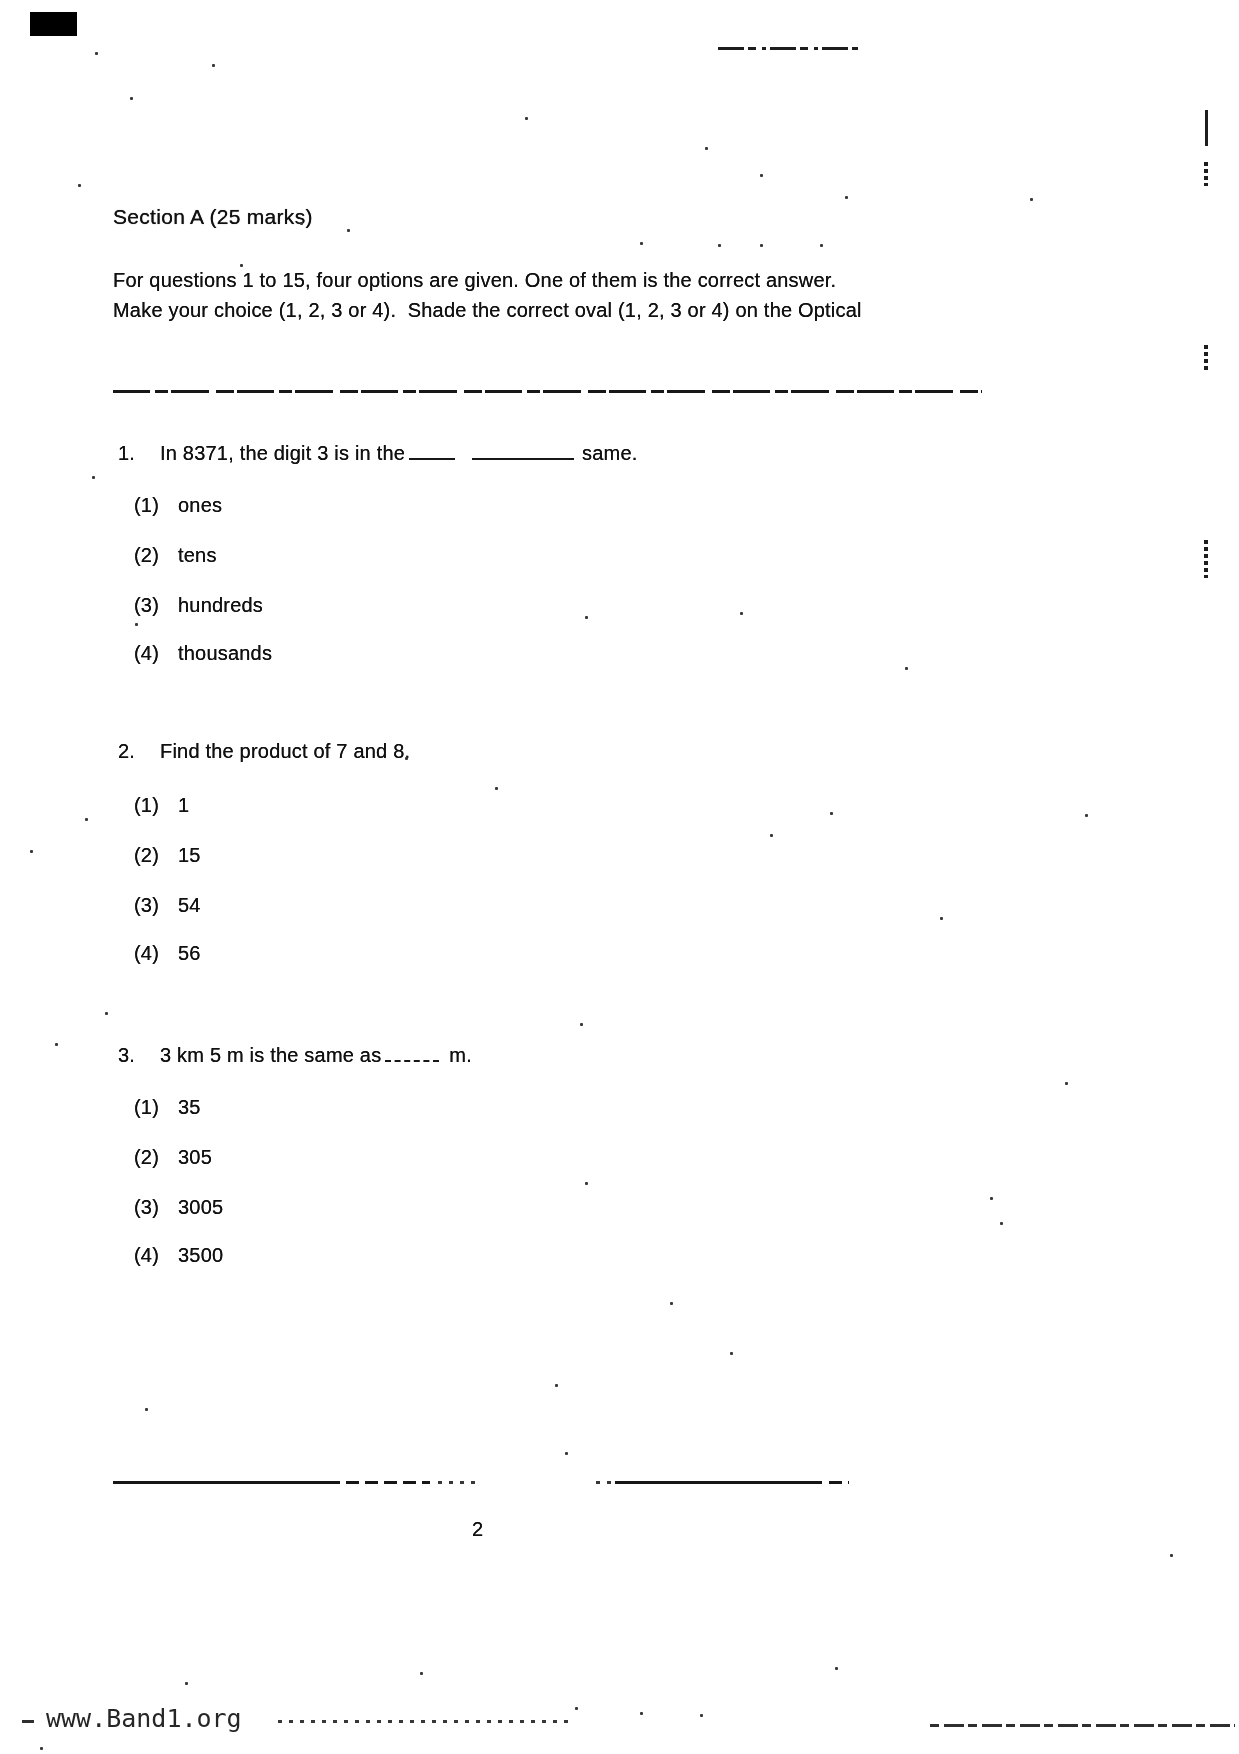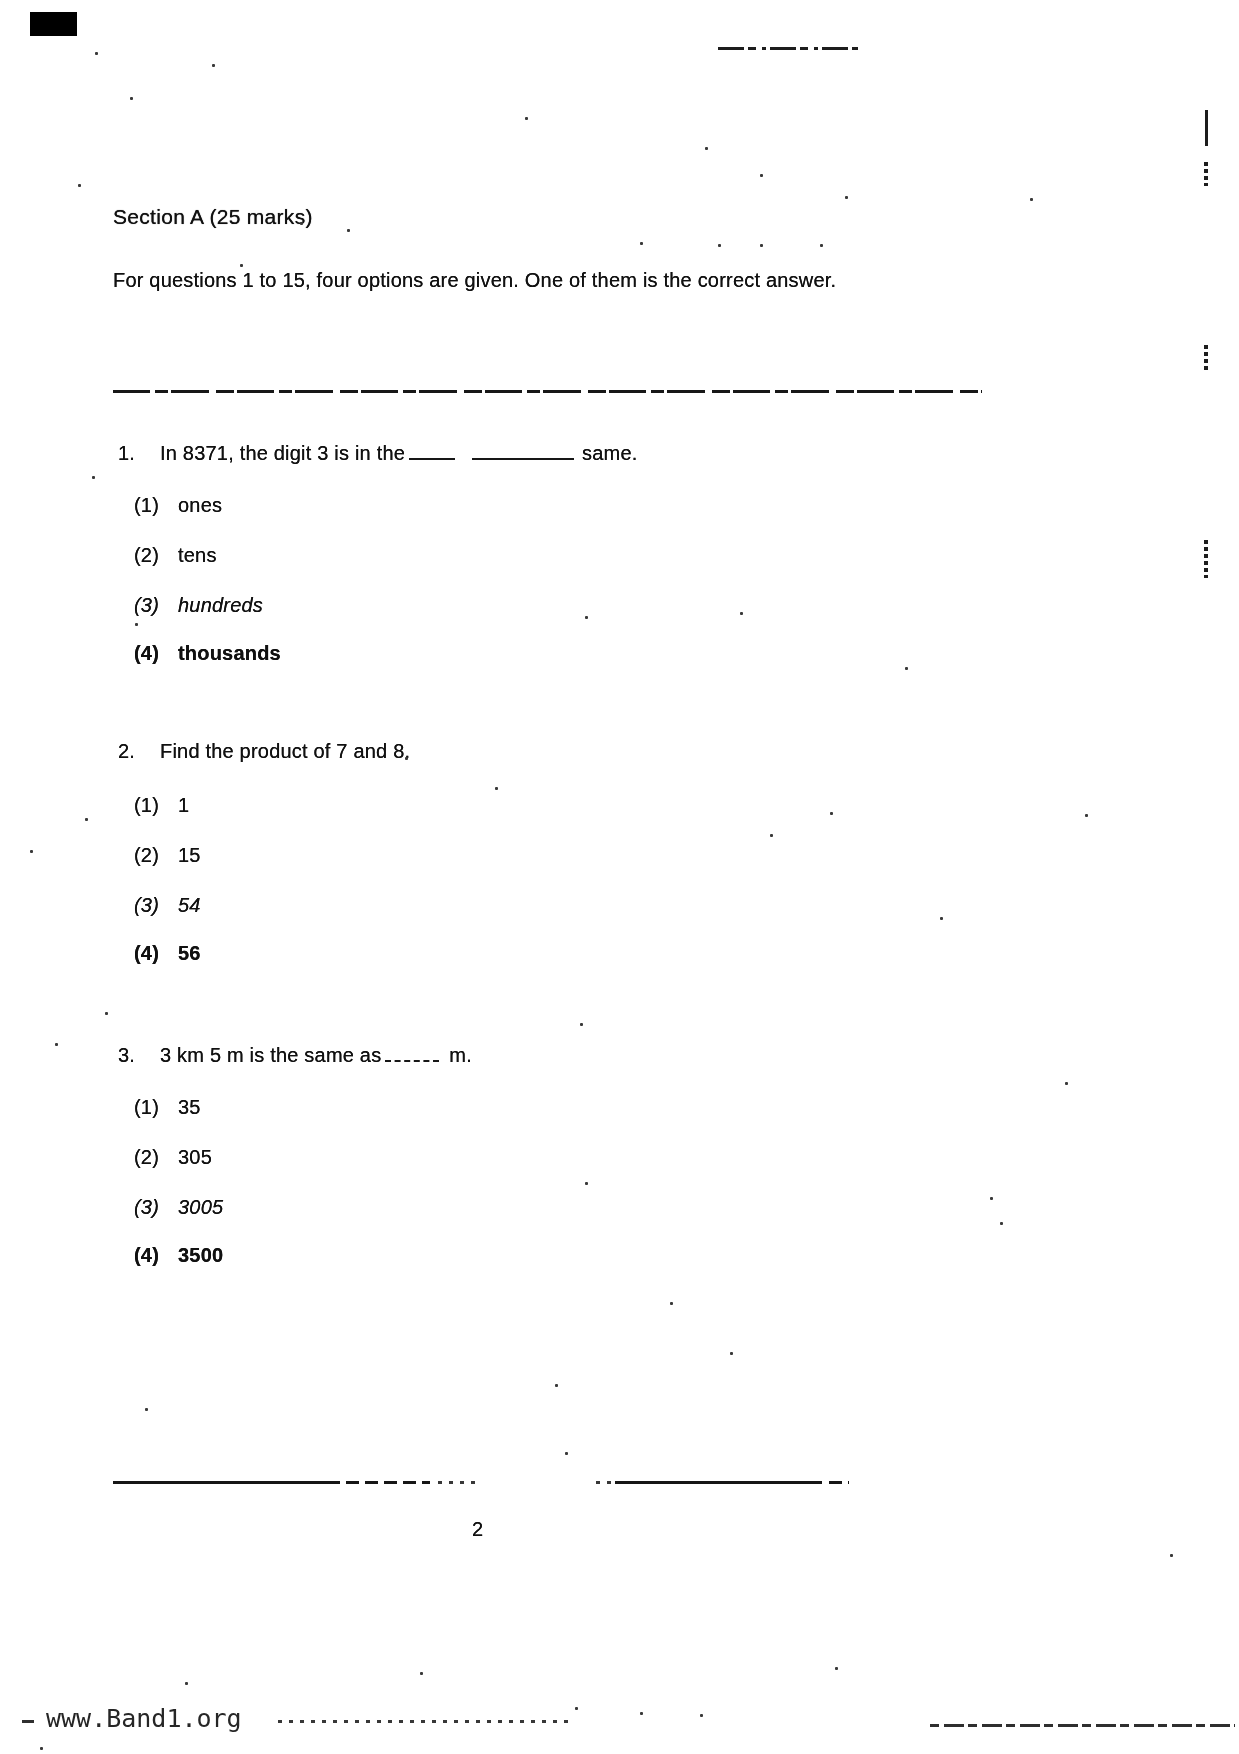--- a/index.html
+++ b/index.html
@@ -35,21 +35,21 @@
   
   .question{position:absolute;left:118px;font-size:20px;letter-spacing:.2px;text-shadow:0 0 .6px #1d1d1d;}
   .q-row{white-space:nowrap;}
   .q-num{display:inline-block;width:42px;}
   .blank{display:inline-block;border-bottom:2px solid #1c1c1c;height:18px;vertical-align:baseline;margin:0 4px;}
   .blank-a{width:46px;margin-right:13px;}
   .blank-b{width:102px;margin-right:8px;}
   .blank-dashed{width:54px;border-bottom:2px dashed #1c1c1c;margin-right:10px;}
   .option{position:absolute;left:16px;white-space:nowrap;}
   .opt-marker{display:inline-block;width:44px;}
-  .opt-1{top:54px;} .opt-2{top:104px;} .opt-3{top:154px;font-style:italic;} .opt-4{top:202px;font-weight:bold;}
+  .opt-1{top:54px;} .opt-2{top:104px;} .opt-3{top:154px;} .opt-4{top:202px;}
   .q-body{position:relative;}
 
   
   .bline{position:absolute;top:1469px;height:3px;background:#1b1b1b;}
   .bline-dashed{position:absolute;top:1469px;height:3px;
     background:repeating-linear-gradient(90deg,#1b1b1b 0 13px,transparent 13px 19px);}
   .page-number{position:absolute;left:472px;top:1506px;font-size:20px;text-shadow:0 0 .6px #1d1d1d;}
 
   
   .footer-url{position:absolute;left:46px;top:1692px;font-family:"DejaVu Sans Mono", monospace;font-size:25px;color:#2a2a2a;}
@@ -82,20 +82,21 @@
 
     <div class="rmark rbar"></div>
     <div class="rdots" style="top:150px;height:24px;"></div>
     <div class="rdots" style="top:333px;height:28px;"></div>
     <div class="rdots" style="top:528px;height:38px;"></div>
 
     <div class="section-title">Section A (25 marks)</div>
 
     <div class="instructions">
       <div class="instr-line">For questions 1 to 15, four options are given. One of them is the correct answer.</div>
+      <div class="instr-line">Make your choice (1, 2, 3 or 4).  Shade the correct oval (1, 2, 3 or 4) on the Optical</div>
     </div>
 
     <div class="sep sep-top"></div>
 
     <div class="question" style="top:428px;">
       <div class="q-body">
         <div class="q-row">
           <span class="q-num">1.</span><span>In 8371, the digit 3 is in the</span><span class="blank blank-a"></span><span class="blank blank-b"></span><span>same.</span>
         </div>
         <div class="option opt-1"><span class="opt-marker">(1)</span><span>ones</span></div>

